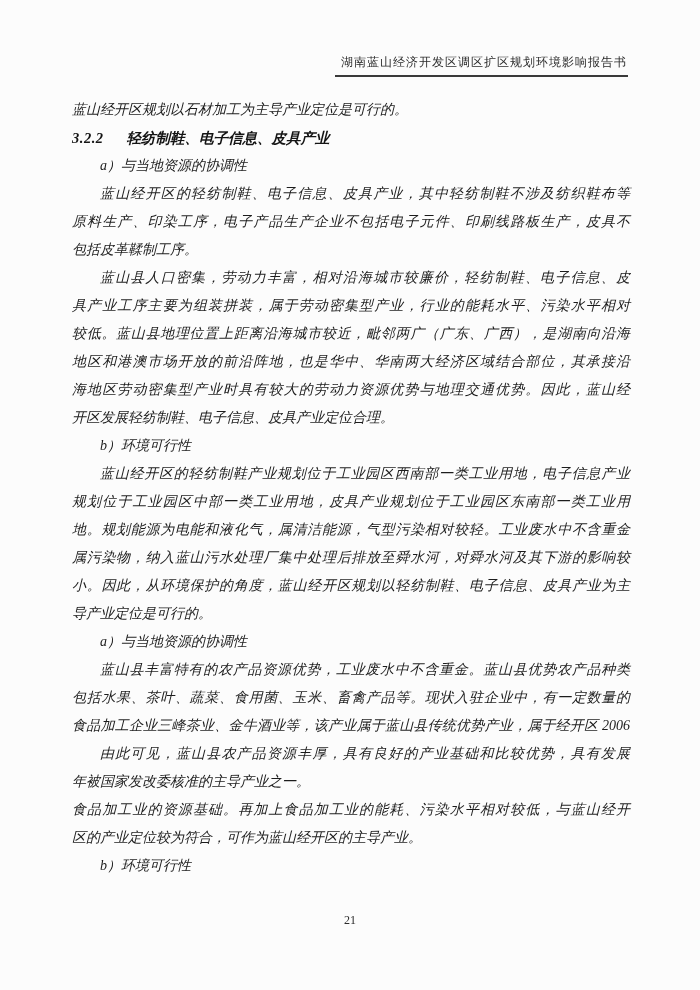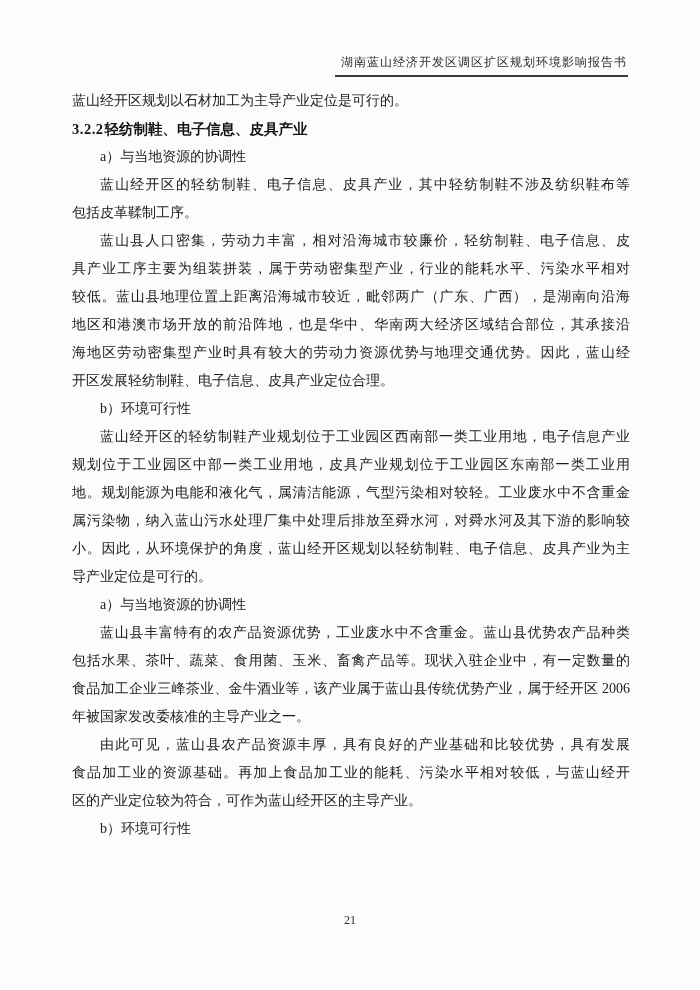--- a/index.html
+++ b/index.html
@@ -24,42 +24,43 @@
   .page-header .header-text {
     display: inline-block;
     font-size: 12px;
     letter-spacing: 1px;
     color: #2b2b2b;
     padding: 0 1px 4px 6px;
     border-bottom: 2px solid #3a3a3a;
   }
   .doc-body {
     position: absolute;
-    top: 87px;
+    top: 96px;
     left: 72px;
     width: 558px;
+    font-style: italic;
   }
   .line {
     height: 28px;
     line-height: 28px;
     font-size: 14px;
     white-space: normal;
     overflow: visible;
   }
   .line.fill {
     text-align: justify;
     text-align-last: justify;
   }
   .line.indent { padding-left: 28px; }
   .line.heading {
     font-weight: bold;
     font-size: 14.5px;
     color: #141414;
   }
-  .heading .h-num { margin-right: 1px; letter-spacing: 0.5px; }
+  .heading .h-num { margin-right: 23px; letter-spacing: 0.5px; }
   .line.sub { padding-left: 28px; }
   .page-footer {
     position: absolute;
     top: 913px;
     left: 0;
     width: 100%;
     text-align: center;
     font-size: 12px;
     color: #2b2b2b;
   }
@@ -71,40 +72,41 @@
 
   <div class="page-header">
     <span class="header-text">湖南蓝山经济开发区调区扩区规划环境影响报告书</span>
   </div>
 
   <div class="doc-body">
       <div class="line">蓝山经开区规划以石材加工为主导产业定位是可行的。</div>
       <div class="line heading"><span class="h-num">3.2.2</span><span>轻纺制鞋、电子信息、皮具产业</span></div>
       <div class="line sub">a）与当地资源的协调性</div>
       <div class="line indent fill">蓝山经开区的轻纺制鞋、电子信息、皮具产业，其中轻纺制鞋不涉及纺织鞋布等</div>
+      <div class="line fill">原料生产、印染工序，电子产品生产企业不包括电子元件、印刷线路板生产，皮具不</div>
       <div class="line">包括皮革鞣制工序。</div>
       <div class="line indent fill">蓝山县人口密集，劳动力丰富，相对沿海城市较廉价，轻纺制鞋、电子信息、皮</div>
       <div class="line fill">具产业工序主要为组装拼装，属于劳动密集型产业，行业的能耗水平、污染水平相对</div>
       <div class="line fill">较低。蓝山县地理位置上距离沿海城市较近，毗邻两广（广东、广西），是湖南向沿海</div>
       <div class="line fill">地区和港澳市场开放的前沿阵地，也是华中、华南两大经济区域结合部位，其承接沿</div>
       <div class="line fill">海地区劳动密集型产业时具有较大的劳动力资源优势与地理交通优势。因此，蓝山经</div>
       <div class="line">开区发展轻纺制鞋、电子信息、皮具产业定位合理。</div>
       <div class="line sub">b）环境可行性</div>
       <div class="line indent fill">蓝山经开区的轻纺制鞋产业规划位于工业园区西南部一类工业用地，电子信息产业</div>
       <div class="line fill">规划位于工业园区中部一类工业用地，皮具产业规划位于工业园区东南部一类工业用</div>
       <div class="line fill">地。规划能源为电能和液化气，属清洁能源，气型污染相对较轻。工业废水中不含重金</div>
       <div class="line fill">属污染物，纳入蓝山污水处理厂集中处理后排放至舜水河，对舜水河及其下游的影响较</div>
       <div class="line fill">小。因此，从环境保护的角度，蓝山经开区规划以轻纺制鞋、电子信息、皮具产业为主</div>
       <div class="line">导产业定位是可行的。</div>
       <div class="line sub">a）与当地资源的协调性</div>
       <div class="line indent fill">蓝山县丰富特有的农产品资源优势，工业废水中不含重金。蓝山县优势农产品种类</div>
       <div class="line fill">包括水果、茶叶、蔬菜、食用菌、玉米、畜禽产品等。现状入驻企业中，有一定数量的</div>
       <div class="line fill">食品加工企业三峰茶业、金牛酒业等，该产业属于蓝山县传统优势产业，属于经开区 2006</div>
+      <div class="line indent fill">由此可见，蓝山县农产品资源丰厚，具有良好的产业基础和比较优势，具有发展</div>
       <div class="line">年被国家发改委核准的主导产业之一。</div>
-      <div class="line indent fill">由此可见，蓝山县农产品资源丰厚，具有良好的产业基础和比较优势，具有发展</div>
       <div class="line fill">食品加工业的资源基础。再加上食品加工业的能耗、污染水平相对较低，与蓝山经开</div>
       <div class="line">区的产业定位较为符合，可作为蓝山经开区的主导产业。</div>
       <div class="line sub">b）环境可行性</div>
     </div>
 
   <div class="page-footer">
     <span>21</span>
   </div>
 
 </div>

